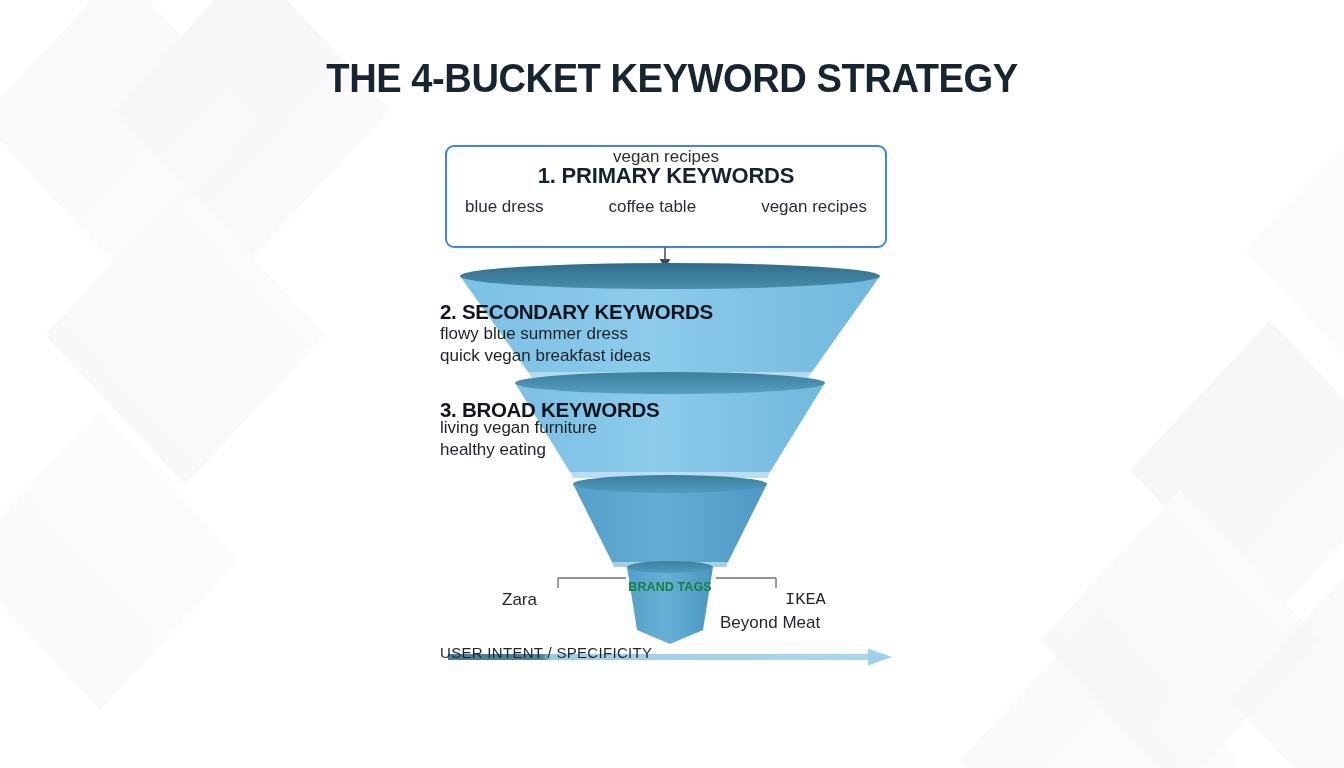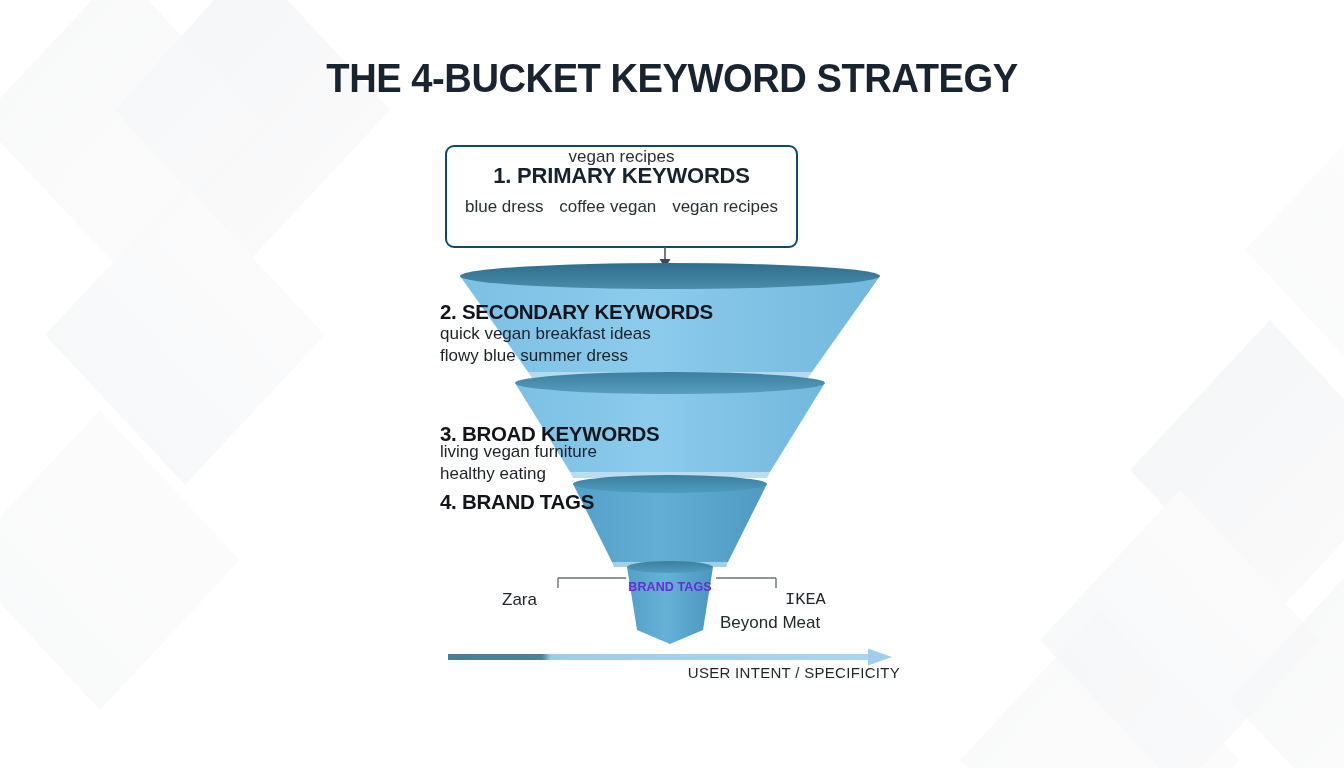--- a/index.html
+++ b/index.html
@@ -44,23 +44,23 @@
     transform: scaleX(0.93);
     transform-origin: center top;
     white-space: nowrap;
   }
 
   
   #primary-box {
     position: absolute;
     left: 445px;
     top: 145px;
-    width: 353px;
+    width: 442px;
     height: 103px;
-    border: 2px solid #0c4a6e;
+    border: 2px solid #3b82f6;
     border-radius: 9px;
     background: #ffffff;
     box-sizing: border-box;
   }
   #primary-heading {
     position: absolute;
     top: 16px;
     left: 0;
     width: 100%;
     text-align: center;
@@ -120,31 +120,31 @@
     line-height: 1.0;
   }
   .funnel-sub {
     font-size: 17px;
     color: #1d2228;
     line-height: 1.33;
     font-weight: normal;
   }
 
   #label-stage2 { top: 40px; }
-  #label-stage3 { top: 138px; margin-top: 24px; }
+  #label-stage3 { top: 138px; }
   #label-stage4 { top: 230px; }
 
   #label-brandtags {
     position: absolute;
     top: 318px;
     width: 100%;
     text-align: center;
     font-size: 12.5px;
     font-weight: bold;
-    color: #6d28d9;
+    color: #15803d;
     letter-spacing: 0.1px;
   }
 
   
   .brand-side {
     position: absolute;
     font-size: 17px;
     color: #23282e;
   }
   #brand-zara  { left: 62px;  top: 328px; }
@@ -155,23 +155,23 @@
   #axis {
     position: absolute;
     left: 440px;
     top: 645px;
     width: 460px;
     height: 24px;
   }
   #axis-label {
     position: absolute;
     left: 440px;
-    top: 664px;
+    top: 644px;
     width: 460px;
-    text-align: right;
+    text-align: left;
     font-size: 15px;
     font-weight: normal;
     letter-spacing: 0.3px;
     color: #1f252b;
   }
 </style>
 </head>
 <body>
 
 <svg id="bg-layer" width="1344" height="768" viewBox="0 0 1344 768">
@@ -200,21 +200,21 @@
 </svg>
 
 <div id="stage">
 
   <div id="page-title">THE 4-BUCKET KEYWORD STRATEGY</div>
 
   <div id="primary-box">
     <div id="primary-heading">1. PRIMARY KEYWORDS</div>
     <div class="kw-row" id="kw-row-main">
       <span>blue dress</span>
-      <span>coffee vegan</span>
+      <span>coffee table</span>
       <span>vegan recipes</span>
     </div>
     <div id="kw-row-extra">vegan recipes</div>
   </div>
 
   <svg id="connector-arrow" viewBox="0 0 20 22">
     <line x1="10" y1="0" x2="10" y2="13" stroke="#4a5a68" stroke-width="1.6"></line>
     <polygon points="4.5,12 15.5,12 10,21" fill="#3c4a57"></polygon>
   </svg>
 
@@ -287,33 +287,30 @@
         <path d="M118,316 L118,326"></path>
         <path d="M118,316 L186,316"></path>
         <path d="M276,316 L336,316"></path>
         <path d="M336,316 L336,326"></path>
       </g>
     </svg>
 
     
     <div class="funnel-label" id="label-stage2">
       <div class="funnel-title">2. SECONDARY KEYWORDS</div>
+      <div class="funnel-sub">flowy blue summer dress</div>
       <div class="funnel-sub">quick vegan breakfast ideas</div>
-      <div class="funnel-sub">flowy blue summer dress</div>
     </div>
 
     <div class="funnel-label" id="label-stage3">
       <div class="funnel-title">3. BROAD KEYWORDS</div>
       <div class="funnel-sub" style="margin-top:-4px;">living vegan furniture</div>
       <div class="funnel-sub">healthy eating</div>
     </div>
 
-    <div class="funnel-label" id="label-stage4">
-      <div class="funnel-title">4. BRAND TAGS</div>
-    </div>
 
     <div id="label-brandtags">BRAND TAGS</div>
 
     <div class="brand-side" id="brand-zara">Zara</div>
     <div class="brand-side" id="brand-ikea">IKEA</div>
     <div class="brand-side" id="brand-meat">Beyond Meat</div>
   </div>
 
   <svg id="axis" viewBox="0 0 460 24">
     <defs>

